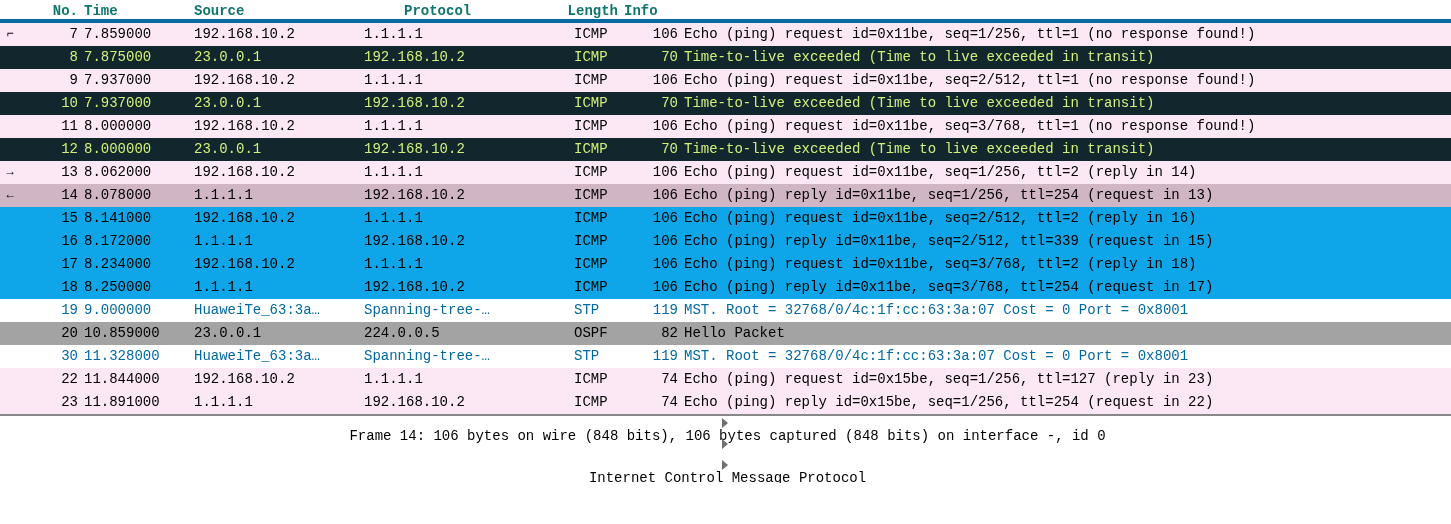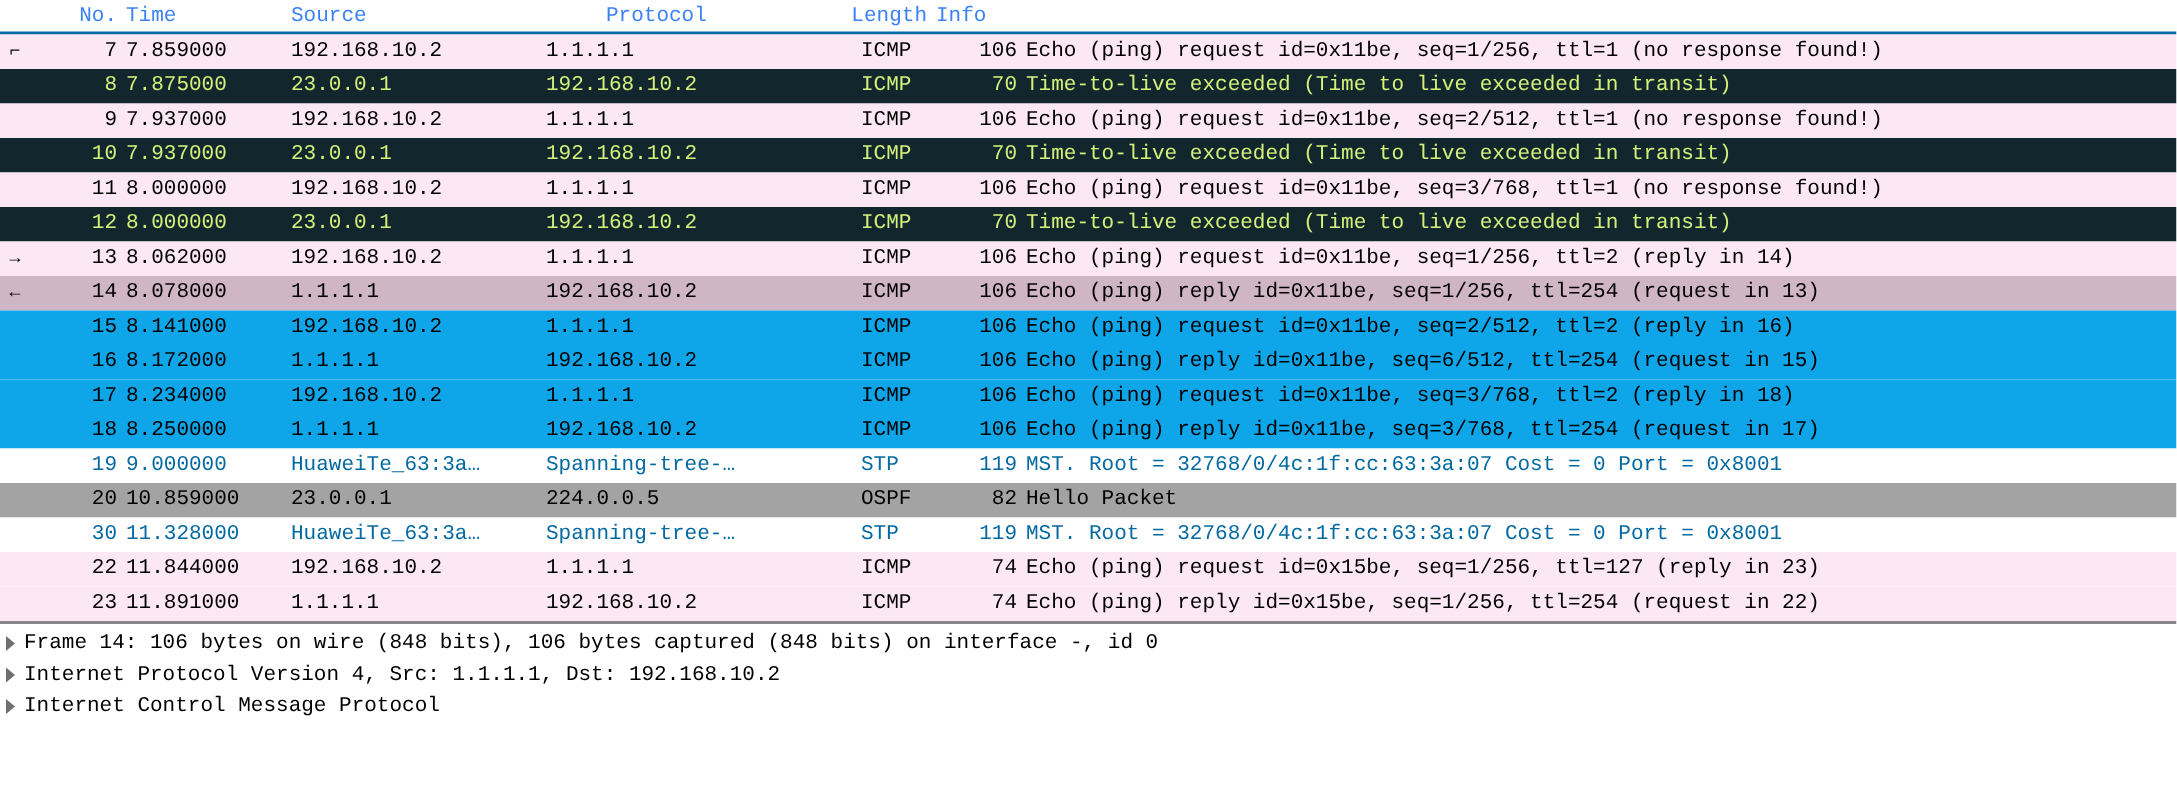--- a/index.html
+++ b/index.html
@@ -14,23 +14,23 @@
   .packet-list { width: 100%; }
   .header-row, .row {
     display: grid;
     grid-template-columns: 20px 60px 110px 170px 170px 90px 60px 1fr;
     align-items: center;
     height: 23px;
     line-height: 23px;
   }
   .header-row {
     background: #fff;
-    border-bottom: 2px solid #0369a1;
-    font-weight: normal;
-    color: #3b82f6;
+    border-bottom: 4px solid #0369a1;
+    font-weight: bold;
+    color: #0f766e;
   }
   .col-marker { text-align: center; font-size: 12px; }
   .col-no { text-align: right; padding-right: 2px; }
   .col-time { padding-left: 4px; }
   .col-src { padding-left: 4px; }
   .col-dst { padding-left: 4px; }
   .col-proto { padding-left: 4px; margin-left: 40px; }
   .col-len { text-align: right; padding-right: 2px; }
   .col-info { padding-left: 4px; }
 
@@ -44,20 +44,21 @@
   .details {
     border-top: 2px solid #888;
     padding: 2px 0;
     background: #fff;
   }
   .detail-line {
     display: flex;
     align-items: center;
     height: 21px;
     padding-left: 4px;
+    flex-direction: column;
   }
   .chevron {
     display: inline-block;
     width: 0; height: 0;
     border-top: 5px solid transparent;
     border-bottom: 5px solid transparent;
     border-left: 6px solid #707070;
     margin-right: 6px;
   }
 </style>
@@ -166,21 +167,21 @@
         <div class="col-info">Echo (ping) request  id=0x11be, seq=2/512, ttl=2 (reply in 16)</div>
       </div>
       <div class="row bg-lav">
         <div class="col-marker"></div>
         <div class="col-no">16</div>
         <div class="col-time">8.172000</div>
         <div class="col-src">1.1.1.1</div>
         <div class="col-dst">192.168.10.2</div>
         <div class="col-proto">ICMP</div>
         <div class="col-len">106</div>
-        <div class="col-info">Echo (ping) reply    id=0x11be, seq=6/512, ttl=254 (request in 15)</div>
+        <div class="col-info">Echo (ping) reply    id=0x11be, seq=2/512, ttl=339 (request in 15)</div>
       </div>
       <div class="row bg-lav">
         <div class="col-marker"></div>
         <div class="col-no">17</div>
         <div class="col-time">8.234000</div>
         <div class="col-src">192.168.10.2</div>
         <div class="col-dst">1.1.1.1</div>
         <div class="col-proto">ICMP</div>
         <div class="col-len">106</div>
         <div class="col-info">Echo (ping) request  id=0x11be, seq=3/768, ttl=2 (reply in 18)</div>
@@ -249,20 +250,19 @@
 </div>
 
 <div class="details">
   <div id="details">
       <div class="detail-line">
         <span class="chevron"></span>
         <span>Frame 14: 106 bytes on wire (848 bits), 106 bytes captured (848 bits) on interface -, id 0</span>
       </div>
       <div class="detail-line">
         <span class="chevron"></span>
-        <span>Internet Protocol Version 4, Src: 1.1.1.1, Dst: 192.168.10.2</span>
       </div>
       <div class="detail-line">
         <span class="chevron"></span>
         <span>Internet Control Message Protocol</span>
       </div>
     </div>
 </div>
 
 </body></html>

